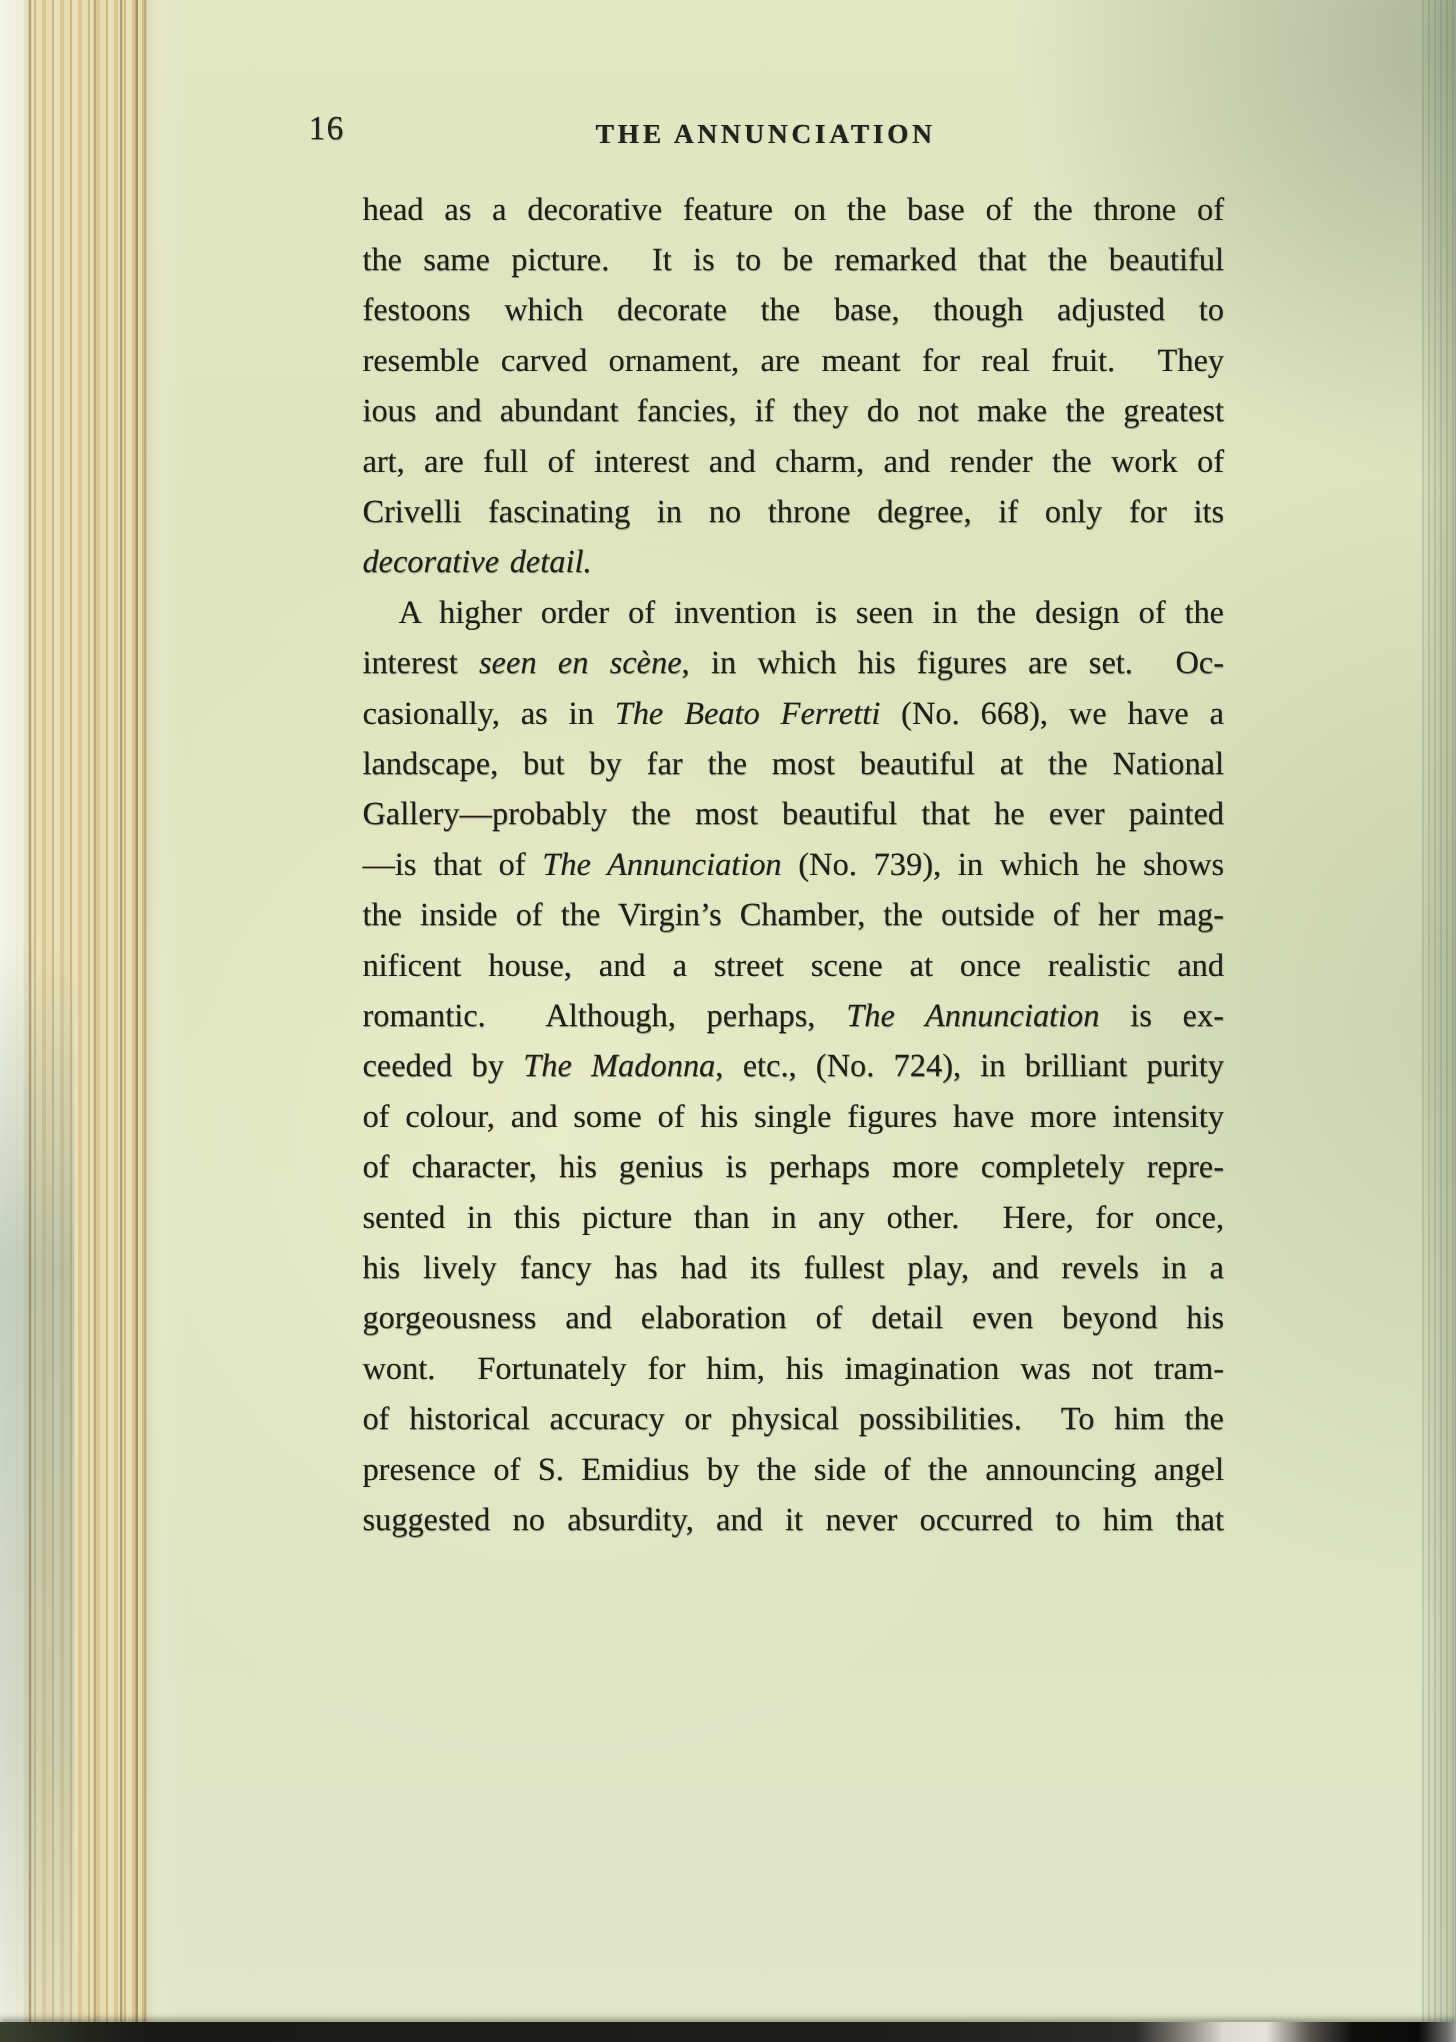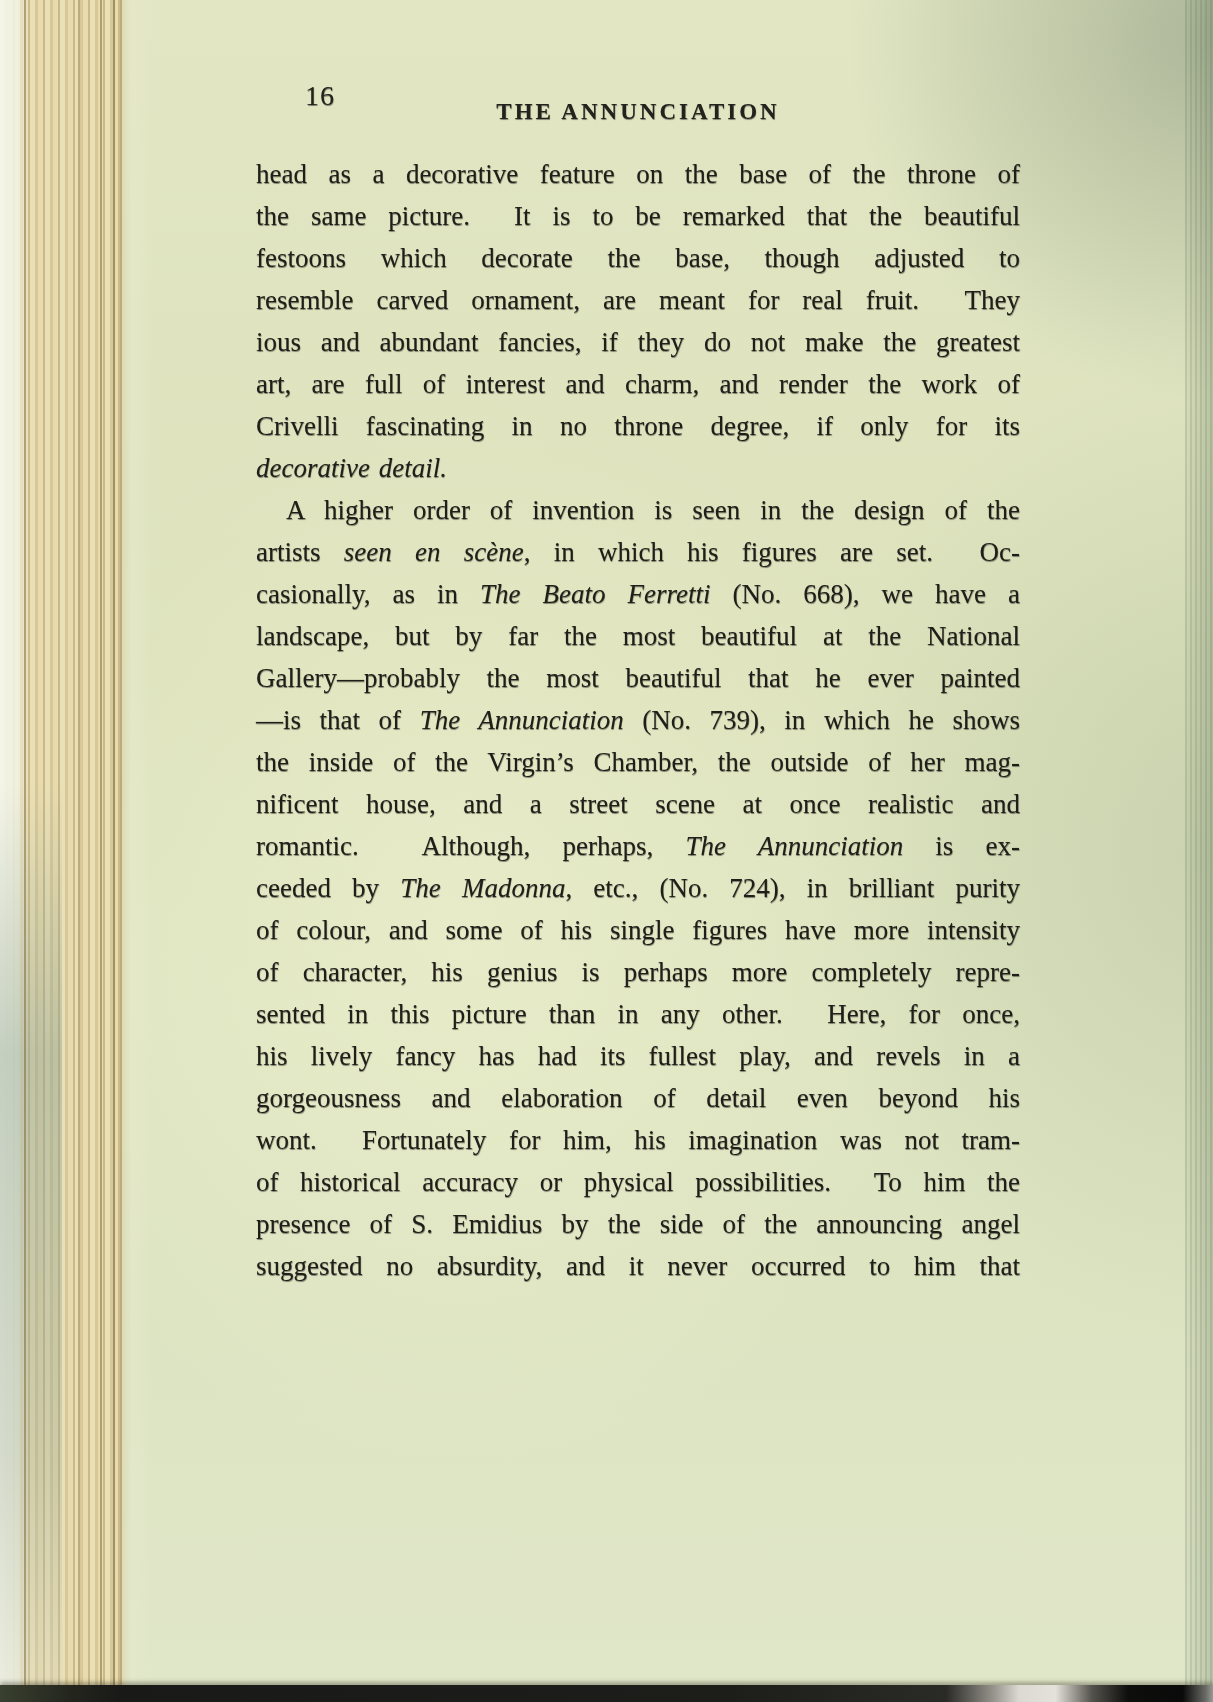--- a/index.html
+++ b/index.html
@@ -55,43 +55,43 @@
     position: absolute; left: 0; bottom: 0; width: 100%; height: 17px;
     background: linear-gradient(90deg,
       #39402f 0%, #23251d 6%, #191917 10%, #1d1d1a 60%, #2a2a27 78%,
       #99968e 82%, #dcd9d2 84%, #e4e2da 87%, #55534d 90%,
       #0e0e0c 93%, #0a0a0a 97.5%, #6a6a66 99.4%, #9a9a95 100%);
     box-shadow: 0 -3px 4px rgba(40,40,30,0.35);
   }
 
   
   .page-number {
-    position: absolute; left: 257px; top: 80px;
+    position: absolute; left: 257px; top: 92px;
     font-size: 28px; letter-spacing: 1px;
     color: #23221d;
     text-shadow: 0.4px 0.5px 0.7px rgba(35,33,28,0.55);
-    margin-left: 48px;
   }
   .running-header {
     position: absolute; left: 256px; top: 99px; width: 764px;
     text-align: center;
     font-size: 23px; font-weight: 700; letter-spacing: 3px;
     color: #23221d;
     text-shadow: 0.4px 0.5px 0.7px rgba(35,33,28,0.5);
   }
   .body-text {
     position: absolute; left: 256px; top: 153px; width: 764px;
     font-size: 27px; color: #201e19;
     text-shadow: 0.4px 0.5px 0.7px rgba(35,33,28,0.5);
   }
   .line {
     height: 42px; line-height: 42px;
     text-align: justify; text-align-last: justify; text-justify: inter-word;
     word-spacing: 2px;
     white-space: normal;
+    margin-left: 46px;
   }
   .line.para-end { text-align-last: left; font-style: italic; }
   .line.indent { padding-left: 30px; }
   .line i { font-style: italic; }
 </style>
 </head>
 <body>
 
 <div class="scan">
 
@@ -114,21 +114,21 @@
   <div class="body-text">
       <div class="line"><span>head as a decorative feature on the base of the throne of</span></div>
       <div class="line"><span>the same picture.&nbsp; It is to be remarked that the beautiful</span></div>
       <div class="line"><span>festoons which decorate the base, though adjusted to</span></div>
       <div class="line"><span>resemble carved ornament, are meant for real fruit.&nbsp; They</span></div>
       <div class="line"><span>ious and abundant fancies, if they do not make the greatest</span></div>
       <div class="line"><span>art, are full of interest and charm, and render the work of</span></div>
       <div class="line"><span>Crivelli fascinating in no throne degree, if only for its</span></div>
       <div class="line para-end"><span>decorative detail.</span></div>
       <div class="line indent"><span>A higher order of invention is seen in the design of the</span></div>
-      <div class="line"><span>artists </span><i>seen en scène</i><span>, in which his figures are set.&nbsp; Oc-</span></div>
+      <div class="line"><span>interest </span><i>seen en scène</i><span>, in which his figures are set.&nbsp; Oc-</span></div>
       <div class="line"><span>casionally, as in </span><i>The Beato Ferretti</i><span> (No. 668), we have a</span></div>
       <div class="line"><span>landscape, but by far the most beautiful at the National</span></div>
       <div class="line"><span>Gallery—probably the most beautiful that he ever painted</span></div>
       <div class="line"><span>—is that of </span><i>The Annunciation</i><span> (No. 739), in which he shows</span></div>
       <div class="line"><span>the inside of the Virgin’s Chamber, the outside of her mag-</span></div>
       <div class="line"><span>nificent house, and a street scene at once realistic and</span></div>
       <div class="line"><span>romantic.&nbsp; Although, perhaps, </span><i>The Annunciation</i><span> is ex-</span></div>
       <div class="line"><span>ceeded by </span><i>The Madonna</i><span>, etc., (No. 724), in brilliant purity</span></div>
       <div class="line"><span>of colour, and some of his single figures have more intensity</span></div>
       <div class="line"><span>of character, his genius is perhaps more completely repre-</span></div>

